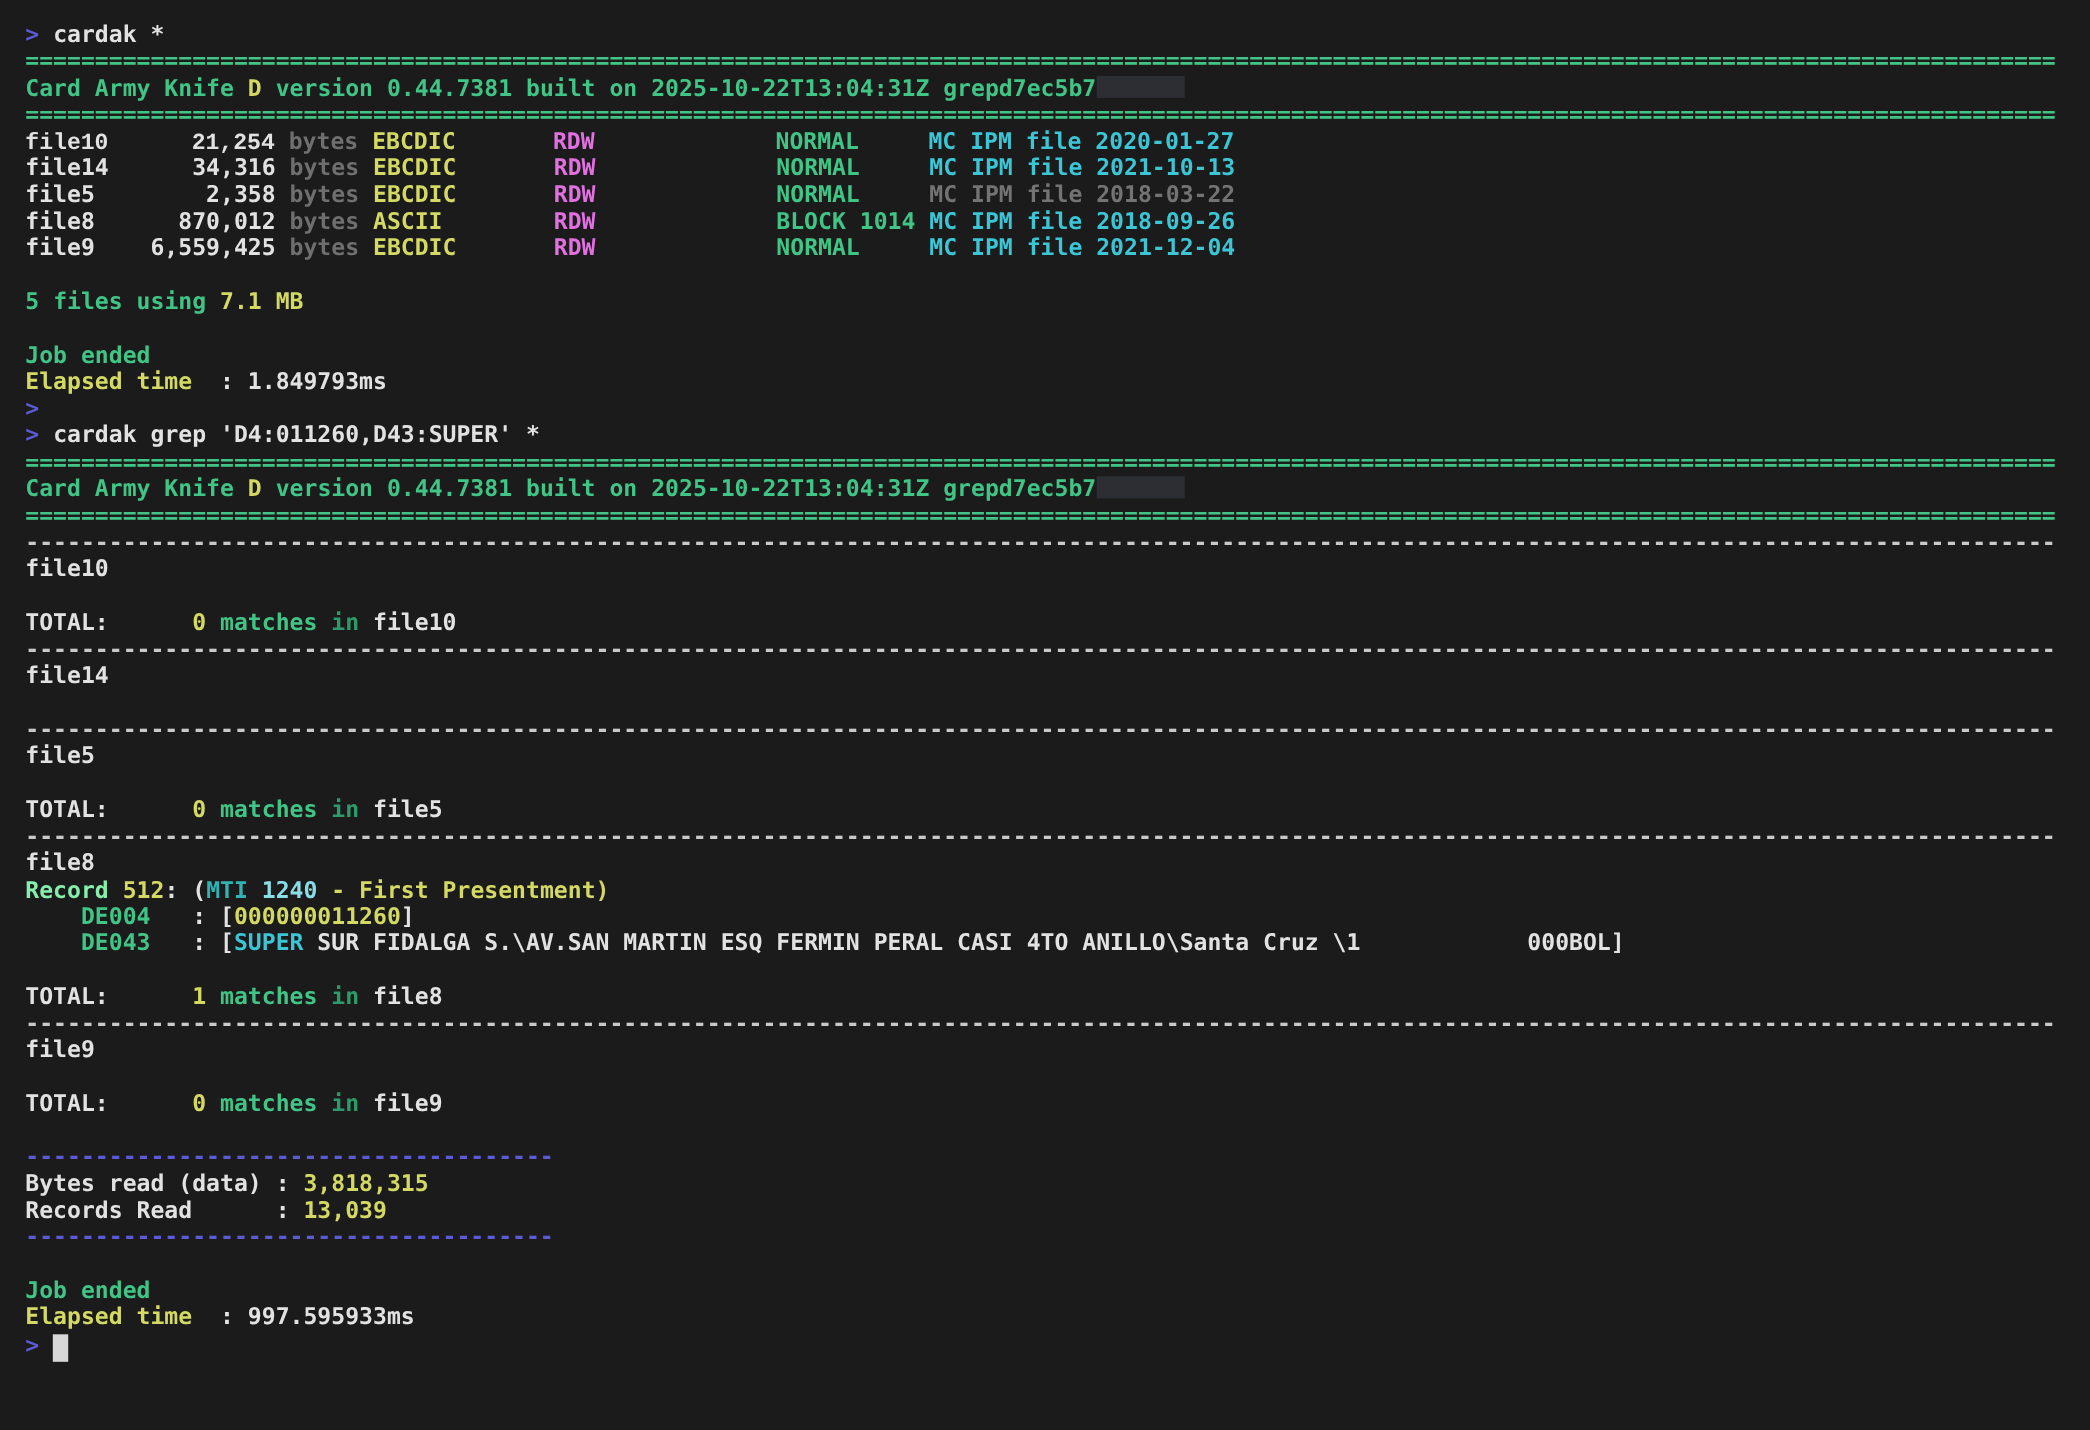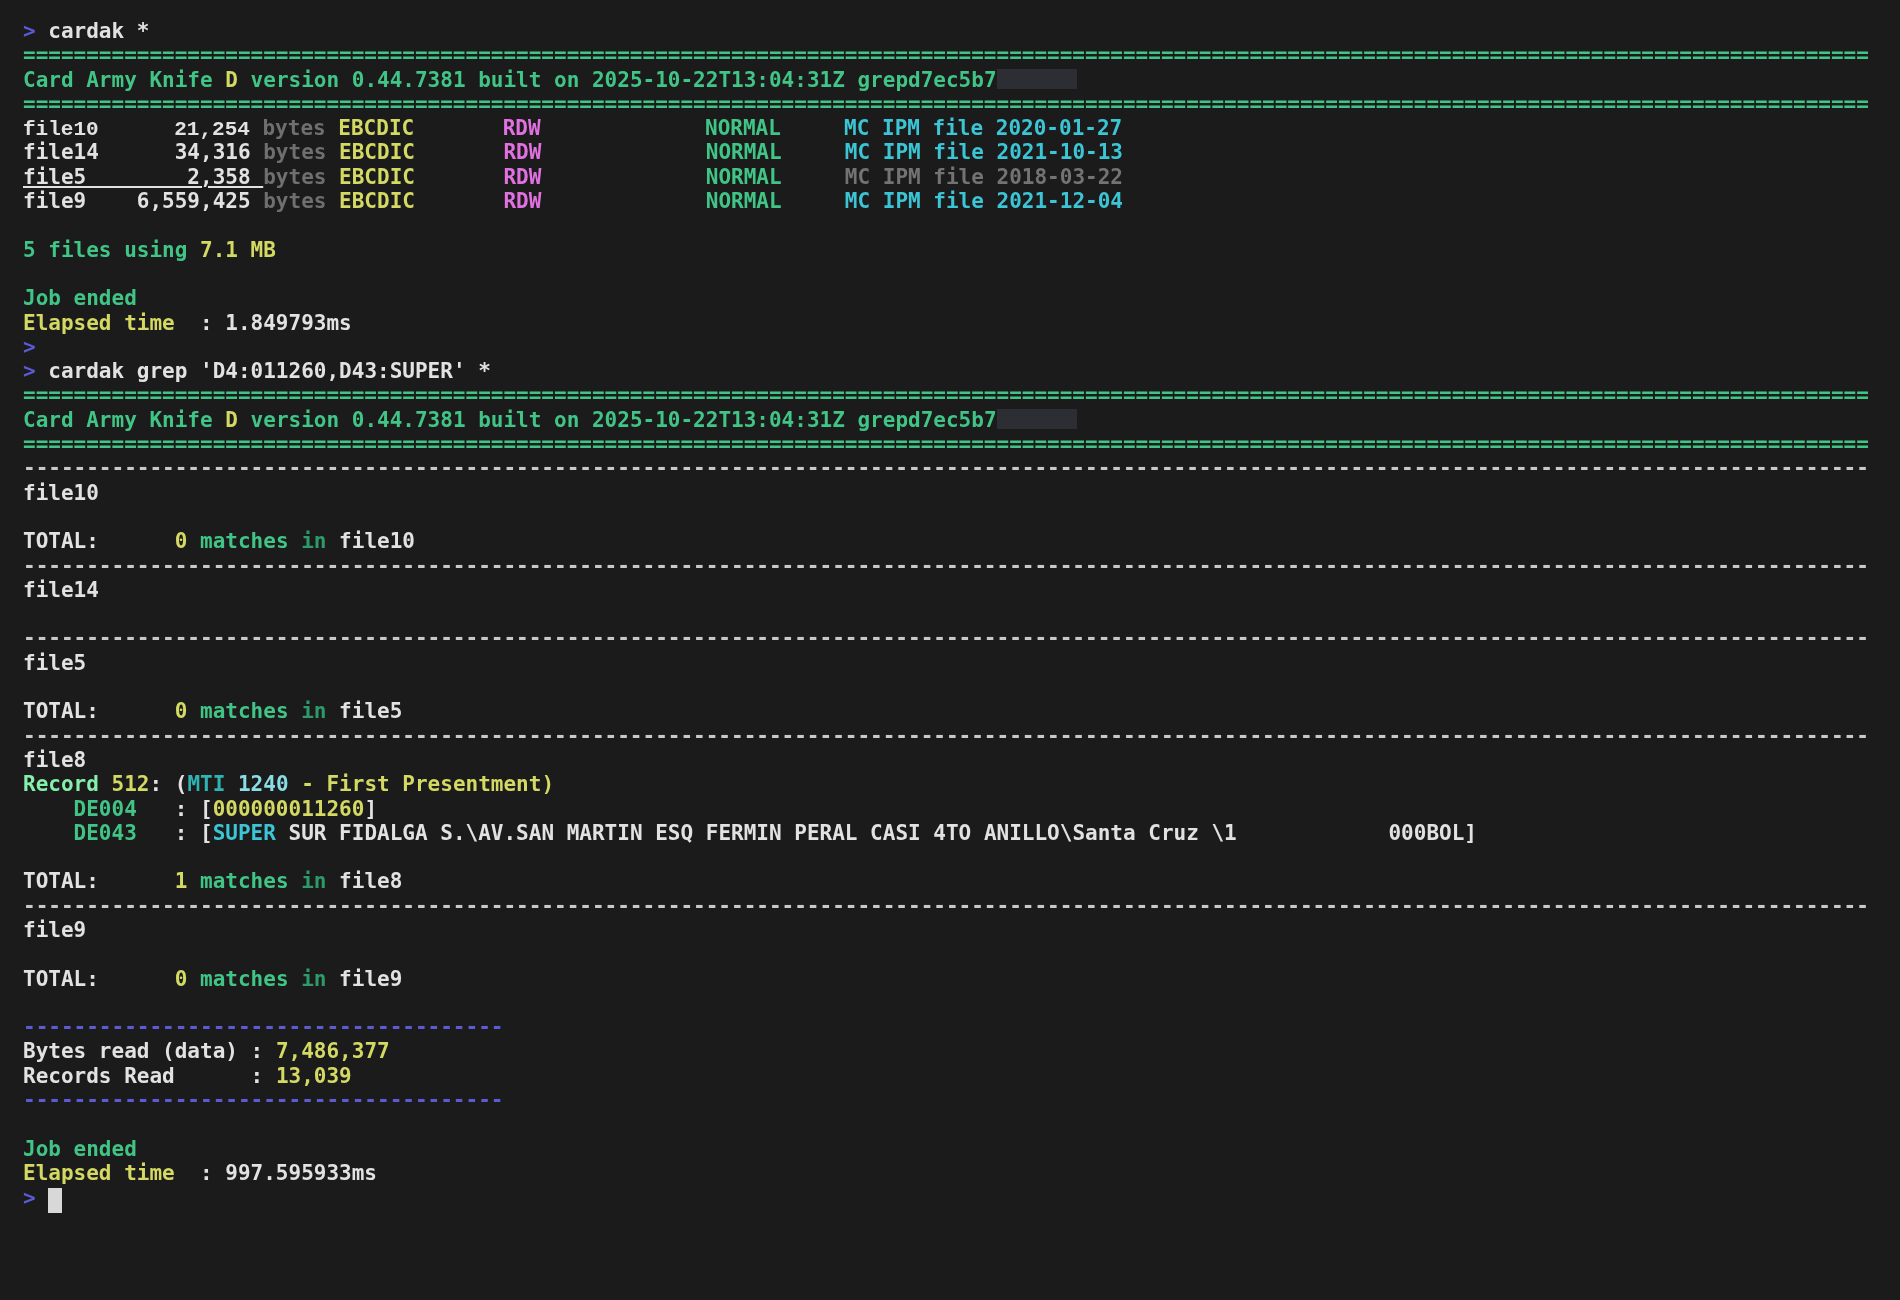--- a/index.html
+++ b/index.html
@@ -44,21 +44,22 @@
 </head>
 <body style="background: rgb(27, 27, 27);">
 
 <div id="terminal">
     <div class="line"><span style="color: rgb(91, 91, 214);">&gt;</span><span style="color: rgb(226, 226, 226);"> cardak *</span></div>
     <div class="line"><span style="color: rgb(65, 197, 134);">==================================================================================================================================================</span></div>
     <div class="line"><span style="color: rgb(65, 197, 134);">Card Army Knife </span><span style="color: rgb(211, 217, 98);">D</span><span style="color: rgb(65, 197, 134);"> version 0.44.7381 built on 2025-10-22T13:04:31Z grepd7ec5b7</span><span class="redaction" style="background: rgb(44, 46, 52);"></span></div>
     <div class="line"><span style="color: rgb(65, 197, 134);">==================================================================================================================================================</span></div>
     <div class="line"><span style="color: rgb(226, 226, 226); font-family: Liberation Mono, monospace;">file10      21,254 </span><span style="color: rgb(111, 111, 111);">bytes</span><span style="color: rgb(211, 217, 98);"> EBCDIC</span><span style="color: rgb(225, 112, 224);">       RDW</span><span style="color: rgb(65, 197, 134);">             NORMAL</span><span style="color: rgb(59, 197, 213);">     MC IPM file 2020-01-27</span></div>
     <div class="line"><span style="color: rgb(226, 226, 226);">file14      34,316 </span><span style="color: rgb(111, 111, 111);">bytes</span><span style="color: rgb(211, 217, 98);"> EBCDIC</span><span style="color: rgb(225, 112, 224);">       RDW</span><span style="color: rgb(65, 197, 134);">             NORMAL</span><span style="color: rgb(59, 197, 213);">     MC IPM file 2021-10-13</span></div>
-    <div class="line"><span style="color: rgb(226, 226, 226); text-decoration: underline;">file5        2,358 </span><span style="color: rgb(111, 111, 111);">bytes</span><span style="color: rgb(211, 217, 98);"> EBCDIC</span><span style="color: rgb(225, 112, 224);">       RDW</span><span style="color: rgb(65, 197, 134);">             NORMAL</span><span style="color: #737373;">     MC IPM file 2018-03-22</span></div>
+    <div class="line"><span style="color: rgb(226, 226, 226);">file5        2,358 </span><span style="color: rgb(111, 111, 111);">bytes</span><span style="color: rgb(211, 217, 98);"> EBCDIC</span><span style="color: rgb(225, 112, 224);">       RDW</span><span style="color: rgb(65, 197, 134);">             NORMAL</span><span style="color: #737373;">     MC IPM file 2018-03-22</span></div>
+    <div class="line"><span style="color: rgb(226, 226, 226);">file8      870,012 </span><span style="color: rgb(111, 111, 111);">bytes</span><span style="color: rgb(211, 217, 98);"> ASCII</span><span style="color: rgb(225, 112, 224);">        RDW</span><span style="color: rgb(65, 197, 134);">             BLOCK 1014</span><span style="color: rgb(59, 197, 213);"> MC IPM file 2018-09-26</span></div>
     <div class="line"><span style="color: rgb(226, 226, 226);">file9    6,559,425 </span><span style="color: rgb(111, 111, 111);">bytes</span><span style="color: rgb(211, 217, 98);"> EBCDIC</span><span style="color: rgb(225, 112, 224);">       RDW</span><span style="color: rgb(65, 197, 134);">             NORMAL</span><span style="color: rgb(59, 197, 213);">     MC IPM file 2021-12-04</span></div>
     <div class="line"></div>
     <div class="line"><span style="color: rgb(65, 197, 134);">5</span><span style="color: rgb(65, 197, 134);"> files using </span><span style="color: rgb(211, 217, 98); text-align: right;">7.1 MB</span></div>
     <div class="line"></div>
     <div class="line"><span style="color: rgb(65, 197, 134);">Job ended</span></div>
     <div class="line"><span style="color: rgb(211, 217, 98);">Elapsed time</span><span style="color: rgb(226, 226, 226);">  : 1.849793ms</span></div>
     <div class="line"><span style="color: rgb(91, 91, 214);">&gt;</span></div>
     <div class="line"><span style="color: rgb(91, 91, 214);">&gt;</span><span style="color: rgb(226, 226, 226);"> cardak grep 'D4:011260,D43:SUPER' *</span></div>
     <div class="line"><span style="color: rgb(65, 197, 134);">==================================================================================================================================================</span></div>
     <div class="line"><span style="color: rgb(65, 197, 134);">Card Army Knife </span><span style="color: rgb(211, 217, 98);">D</span><span style="color: rgb(65, 197, 134);"> version 0.44.7381 built on 2025-10-22T13:04:31Z grepd7ec5b7</span><span class="redaction" style="background: rgb(44, 46, 52);"></span></div>
@@ -80,20 +81,20 @@
     <div class="line"><span style="color: rgb(65, 197, 134);">    DE004</span><span style="color: rgb(226, 226, 226);">   : [</span><span style="color: rgb(211, 217, 98);">000000011260</span><span style="color: rgb(226, 226, 226);">]</span></div>
     <div class="line"><span style="color: rgb(65, 197, 134);">    DE043</span><span style="color: rgb(226, 226, 226);">   : [</span><span style="color: rgb(59, 197, 213);">SUPER</span><span style="color: rgb(226, 226, 226);"> SUR FIDALGA S.\AV.SAN MARTIN ESQ FERMIN PERAL CASI 4TO ANILLO\Santa Cruz \1            000BOL]</span></div>
     <div class="line"></div>
     <div class="line"><span style="color: rgb(226, 226, 226);">TOTAL:      </span><span style="color: rgb(211, 217, 98);">1</span><span style="color: rgb(65, 197, 134);"> matches</span><span style="color: rgb(45, 154, 106);"> in</span><span style="color: rgb(226, 226, 226);"> file8</span></div>
     <div class="line"><span style="color: rgb(201, 201, 201);">--------------------------------------------------------------------------------------------------------------------------------------------------</span></div>
     <div class="line"><span style="color: rgb(226, 226, 226);">file9</span></div>
     <div class="line"></div>
     <div class="line"><span style="color: rgb(226, 226, 226);">TOTAL:      </span><span style="color: rgb(211, 217, 98);">0</span><span style="color: rgb(65, 197, 134);"> matches</span><span style="color: rgb(45, 154, 106);"> in</span><span style="color: rgb(226, 226, 226);"> file9</span></div>
     <div class="line"></div>
     <div class="line"><span style="color: rgb(91, 91, 214);">--------------------------------------</span></div>
-    <div class="line"><span style="color: rgb(226, 226, 226);">Bytes read (data) : </span><span style="color: rgb(211, 217, 98);">7,486,377</span></div>
+    <div class="line"><span style="color: rgb(226, 226, 226);">Bytes read (data) : </span><span style="color: rgb(211, 217, 98);">3,818,315</span></div>
     <div class="line"><span style="color: rgb(226, 226, 226);">Records Read      : </span><span style="color: rgb(211, 217, 98);">13,039</span></div>
     <div class="line"><span style="color: rgb(91, 91, 214);">--------------------------------------</span></div>
     <div class="line"></div>
     <div class="line"><span style="color: rgb(65, 197, 134);">Job ended</span></div>
     <div class="line"><span style="color: rgb(211, 217, 98);">Elapsed time</span><span style="color: rgb(226, 226, 226);">  : 997.595933ms</span></div>
     <div class="line"><span style="color: rgb(91, 91, 214);">&gt;</span><span style="color: rgb(226, 226, 226);"> </span><span class="cursor" style="background: rgb(216, 216, 216);"></span></div>
   </div>
 
 </body></html>

